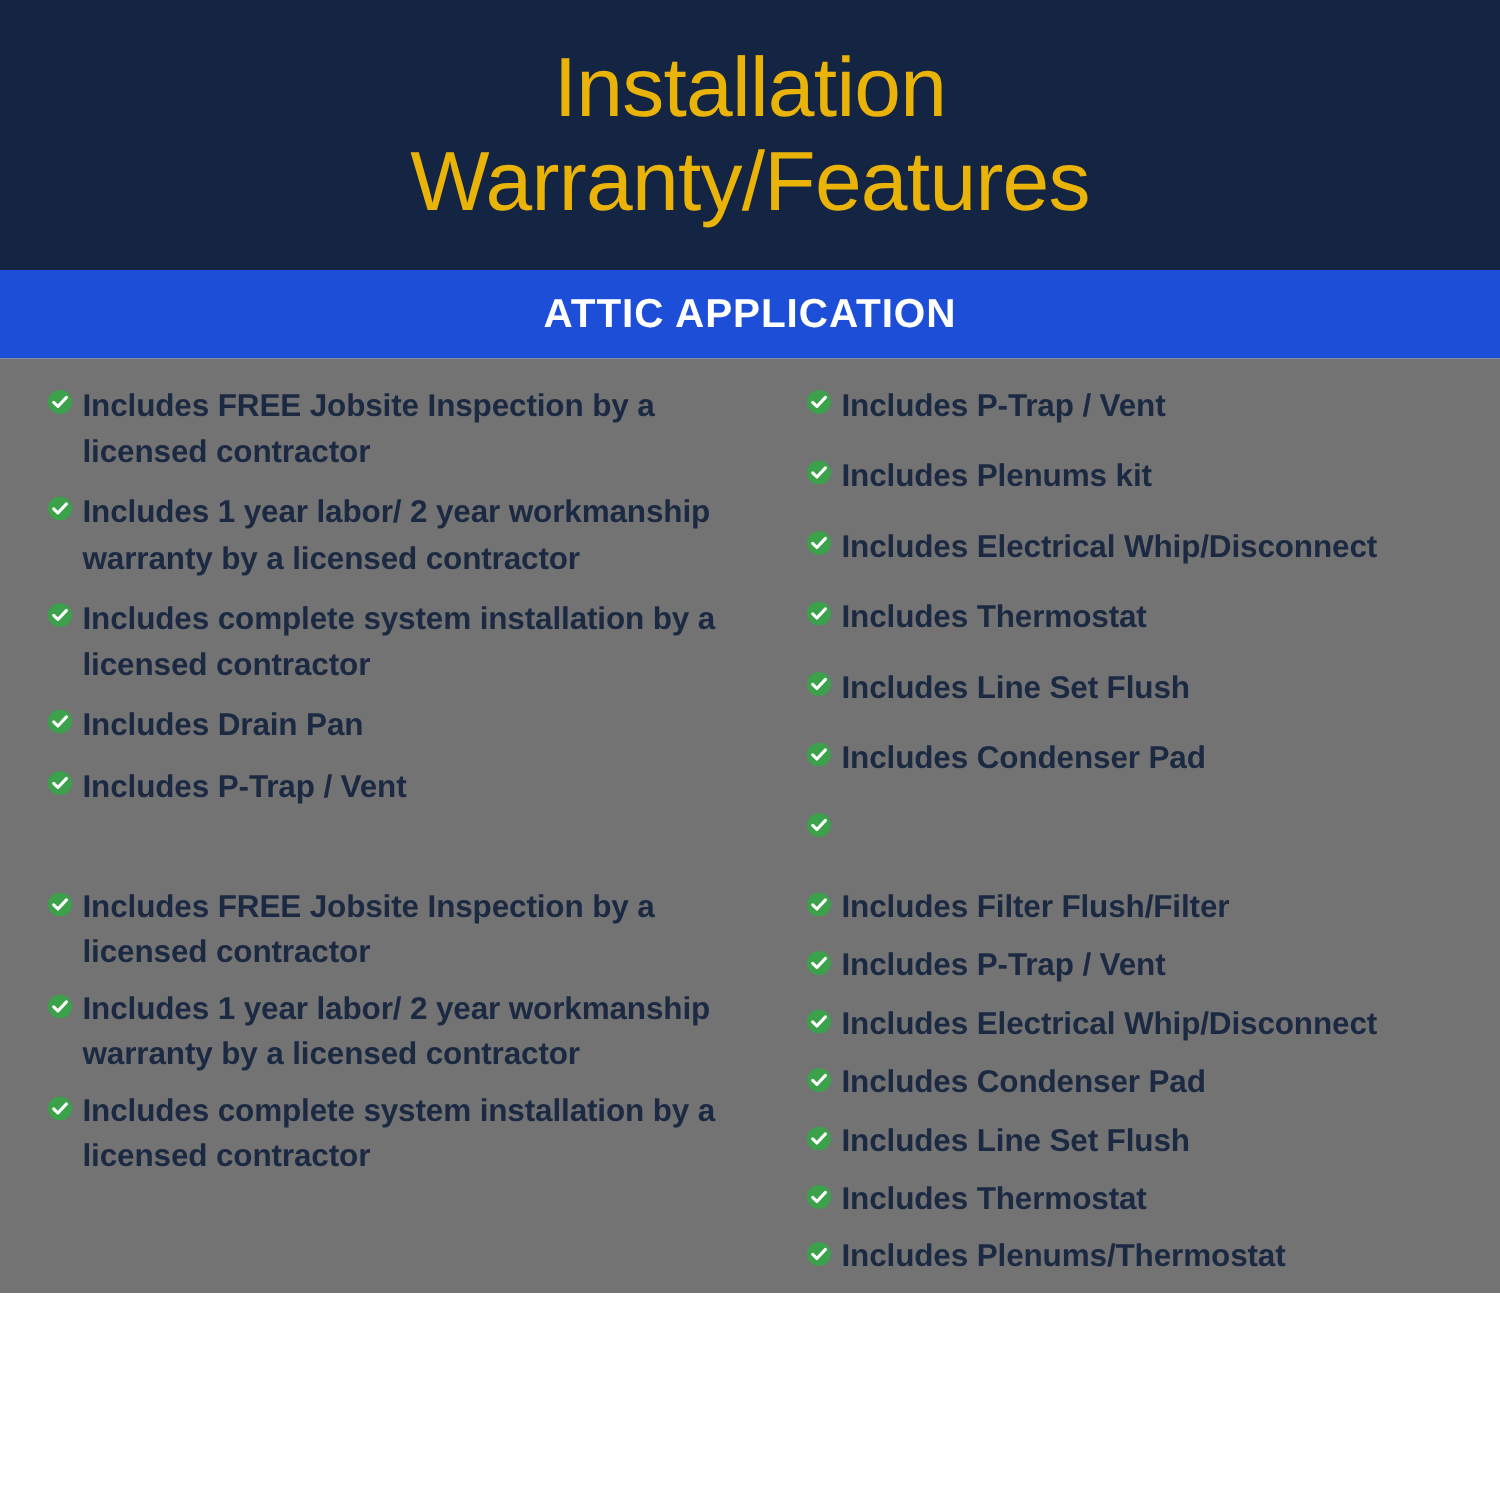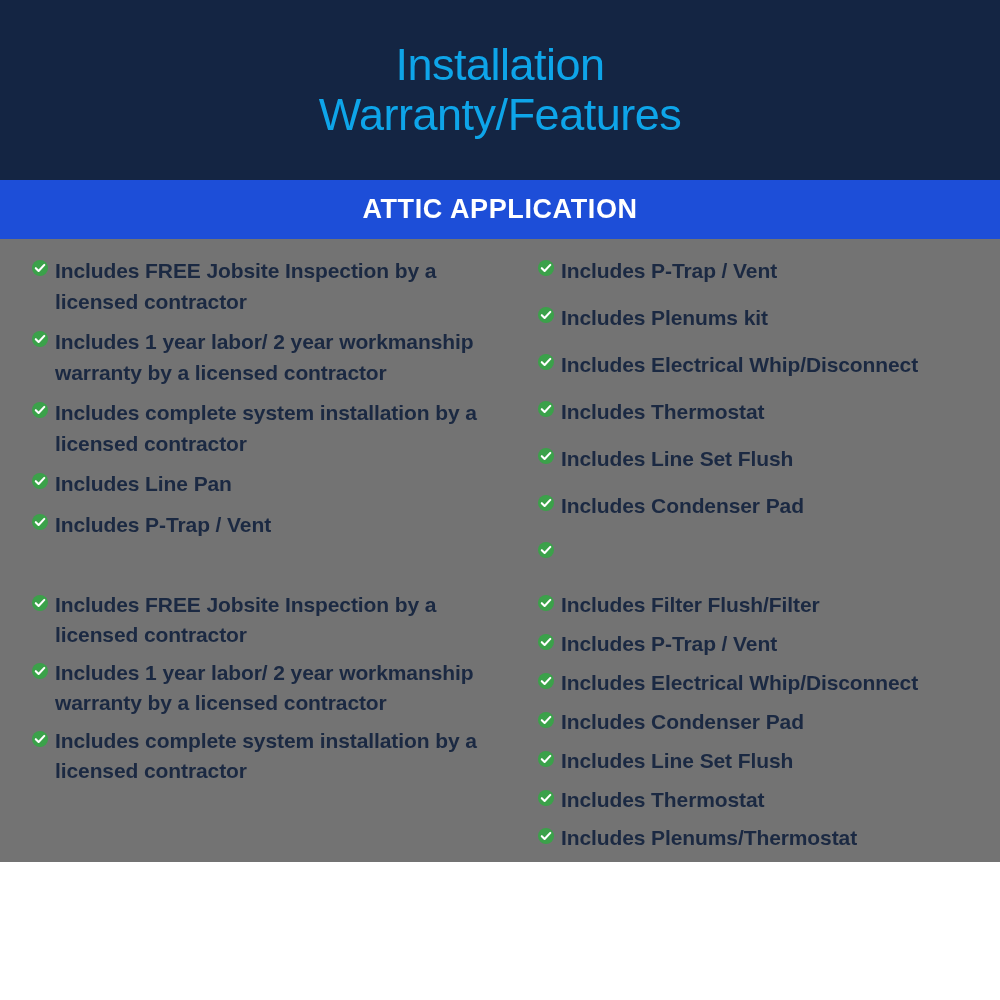--- a/index.html
+++ b/index.html
@@ -23,23 +23,23 @@
   
   .title-banner {
     height: 180px;
     background: #142543;
     display: flex;
     align-items: center;
     justify-content: center;
     text-align: center;
   }
   .title-text {
-    color: #0ea5e9;
+    color: #eab308;
     font-family: "Liberation Sans", sans-serif;
-    font-size: 45px;
+    font-size: 56px;
     font-weight: 300;
     line-height: 1.12;
     letter-spacing: -0.5px;
     white-space: pre-line;
     padding: 0 20px;
   }
 
   
   .section-bar {
     height: 59px;
@@ -156,21 +156,21 @@
         <span class="feature-label">Includes complete system installation by a licensed contractor</span>
       </div>
 
       <div class="feature-item">
         <span class="check-icon">
           <svg viewBox="0 0 16 16" width="16" height="16">
               <circle cx="8" cy="8" r="8" fill="#3ba14a"></circle>
               <path d="M3.8 8.2 L6.6 11 L12.3 4.9" fill="none" stroke="#ffffff" stroke-width="2.1" stroke-linecap="round" stroke-linejoin="round"></path>
             </svg>
         </span>
-        <span class="feature-label">Includes Line Pan</span>
+        <span class="feature-label">Includes Drain Pan</span>
       </div>
 
       <div class="feature-item">
         <span class="check-icon">
           <svg viewBox="0 0 16 16" width="16" height="16">
               <circle cx="8" cy="8" r="8" fill="#3ba14a"></circle>
               <path d="M3.8 8.2 L6.6 11 L12.3 4.9" fill="none" stroke="#ffffff" stroke-width="2.1" stroke-linecap="round" stroke-linejoin="round"></path>
             </svg>
         </span>
         <span class="feature-label">Includes P-Trap / Vent</span>

